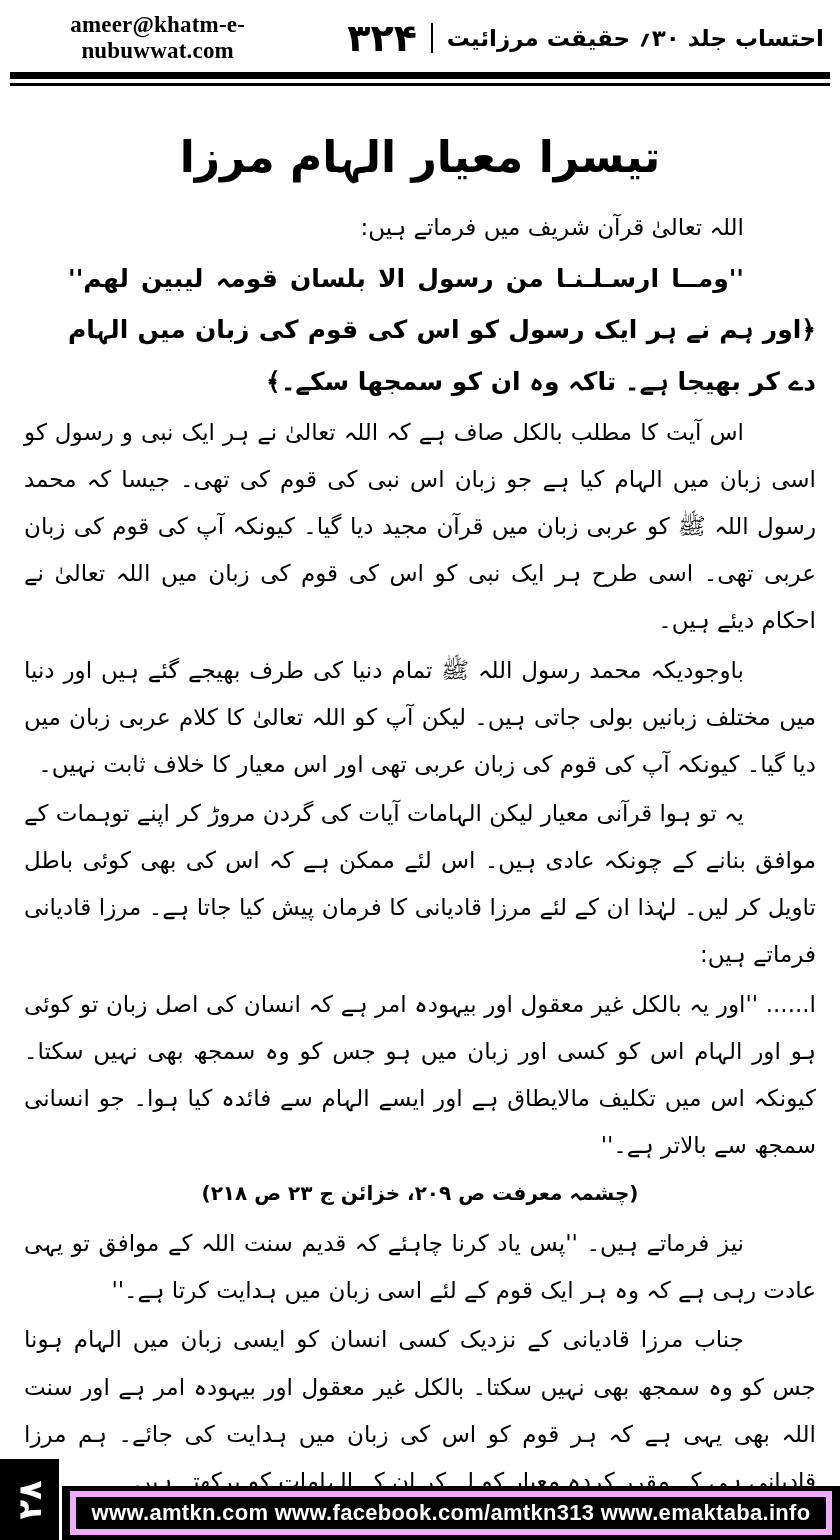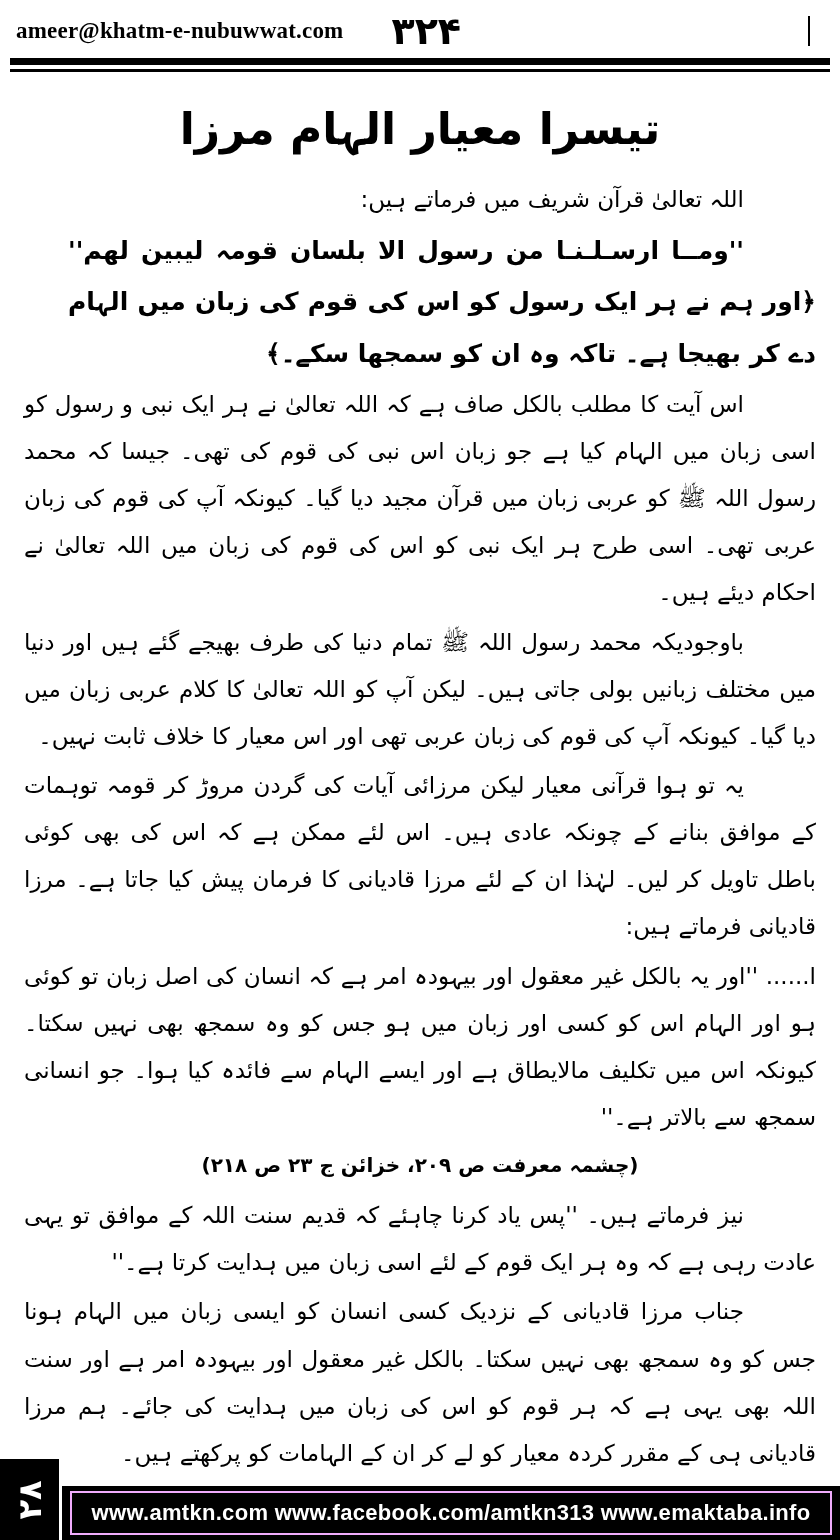--- a/index.html
+++ b/index.html
@@ -28,21 +28,21 @@
     margin:4px 10px 0 10px; height:14px;
     border-top:7px solid #000; border-bottom:3px solid #000;
   }
   
   .content {
     direction:rtl; padding:18px 24px 0 24px;
     font-size:23px; line-height:2.05; text-align:justify;
   }
   .doc-title {
     text-align:center; font-size:44px; font-weight:bold;
-    line-height:1.5; margin:6px 0 14px 0;
+    line-height:1.5; margin:20px 0 14px 0;
   }
   .para { margin:0 0 2px 0; }
   .indent { text-indent:72px; }
   .verse { font-weight:bold; font-size:25px;margin-left:44px; }
   .quote { font-size:23px; }
   .ref {
     font-size:20px; font-weight:bold; text-align:center;
     margin:4px 0 6px 0;
   }
   
@@ -54,47 +54,48 @@
     position:absolute; left:0; bottom:0; width:62px; height:84px;
     background:#000; display:flex; align-items:center; justify-content:center;
     border-top:3px solid #fff; border-right:3px solid #fff;
   }
   .footer-num-box span {
     color:#fff; font-size:32px; font-weight:bold;
     transform:rotate(-90deg); display:block;
   }
   .footer-links-wrap {
     flex:1; margin:5px 8px 5px 70px; height:44px;
-    border:2px solid #f0abfc; display:flex; align-items:center; justify-content:center;
+    border:6px solid #f0abfc; display:flex; align-items:center; justify-content:center;
   }
   .footer-links {
     color:#fff; font-weight:bold; font-size:22px; letter-spacing:0.3px;
     white-space:nowrap; font-family:"Liberation Sans", sans-serif;
   }
 </style>
 </head>
 <body>
 
 <div class="page">
 
   <div class="header">
     <span class="email">ameer@khatm-e-nubuwwat.com</span>
     <span class="page-num">۳۲۴</span>
     <span class="header-divider"></span>
+    <span class="book-title">احتساب جلد ۳۰؍ حقیقت مرزائیت</span>
   </div>
   <div class="double-rule"></div>
 
   <div class="content">
     <div class="doc-title">تیسرا معیار الہام مرزا</div>
 
     <div class="para indent">اللہ تعالیٰ قرآن شریف میں فرماتے ہیں:</div>
     <div class="para indent verse">''ومــا ارسـلـنـا من رسول الا بلسان قومہ لیبین لھم'' ﴿اور ہم نے ہر ایک رسول کو اس کی قوم کی زبان میں الہام دے کر بھیجا ہے۔ تاکہ وہ ان کو سمجھا سکے۔﴾</div>
     <div class="para indent">اس آیت کا مطلب بالکل صاف ہے کہ اللہ تعالیٰ نے ہر ایک نبی و رسول کو اسی زبان میں الہام کیا ہے جو زبان اس نبی کی قوم کی تھی۔ جیسا کہ محمد رسول اللہ ﷺ کو عربی زبان میں قرآن مجید دیا گیا۔ کیونکہ آپ کی قوم کی زبان عربی تھی۔ اسی طرح ہر ایک نبی کو اس کی قوم کی زبان میں اللہ تعالیٰ نے احکام دیئے ہیں۔</div>
     <div class="para indent">باوجودیکہ محمد رسول اللہ ﷺ تمام دنیا کی طرف بھیجے گئے ہیں اور دنیا میں مختلف زبانیں بولی جاتی ہیں۔ لیکن آپ کو اللہ تعالیٰ کا کلام عربی زبان میں دیا گیا۔ کیونکہ آپ کی قوم کی زبان عربی تھی اور اس معیار کا خلاف ثابت نہیں۔</div>
-    <div class="para indent">یہ تو ہوا قرآنی معیار لیکن مرزائی آیات کی گردن مروڑ کر قومہ توہمات کے موافق بنانے کے چونکہ عادی ہیں۔ اس لئے ممکن ہے کہ اس کی بھی کوئی باطل تاویل کر لیں۔ لہٰذا ان کے لئے مرزا قادیانی کا فرمان پیش کیا جاتا ہے۔ مرزا قادیانی فرماتے ہیں:</div>
+    <div class="para indent">یہ تو ہوا قرآنی معیار لیکن الہامات آیات کی گردن مروڑ کر اپنے توہمات کے موافق بنانے کے چونکہ عادی ہیں۔ اس لئے ممکن ہے کہ اس کی بھی کوئی باطل تاویل کر لیں۔ لہٰذا ان کے لئے مرزا قادیانی کا فرمان پیش کیا جاتا ہے۔ مرزا قادیانی فرماتے ہیں:</div>
     <div class="para quote">ا......        ''اور یہ بالکل غیر معقول اور بیہودہ امر ہے کہ انسان کی اصل زبان تو کوئی ہو اور الہام اس کو کسی اور زبان میں ہو جس کو وہ سمجھ بھی نہیں سکتا۔ کیونکہ اس میں تکلیف مالایطاق ہے اور ایسے الہام سے فائدہ کیا ہوا۔ جو انسانی سمجھ سے بالاتر ہے۔''</div>
     <div class="ref">(چشمہ معرفت ص ۲۰۹، خزائن ج ۲۳ ص ۲۱۸)</div>
     <div class="para indent quote">نیز فرماتے ہیں۔ ''پس یاد کرنا چاہئے کہ قدیم سنت اللہ کے موافق تو یہی عادت رہی ہے کہ وہ ہر ایک قوم کے لئے اسی زبان میں ہدایت کرتا ہے۔''</div>
     <div class="para indent">جناب مرزا قادیانی کے نزدیک کسی انسان کو ایسی زبان میں الہام ہونا جس کو وہ سمجھ بھی نہیں سکتا۔ بالکل غیر معقول اور بیہودہ امر ہے اور سنت اللہ بھی یہی ہے کہ ہر قوم کو اس کی زبان میں ہدایت کی جائے۔ ہم مرزا قادیانی ہی کے مقرر کردہ معیار کو لے کر ان کے الہامات کو پرکھتے ہیں۔</div>
   </div>
 
   <div class="footer">
     <div class="footer-links-wrap">
       <span class="footer-links">www.amtkn.com  www.facebook.com/amtkn313  www.emaktaba.info</span>
     </div>

